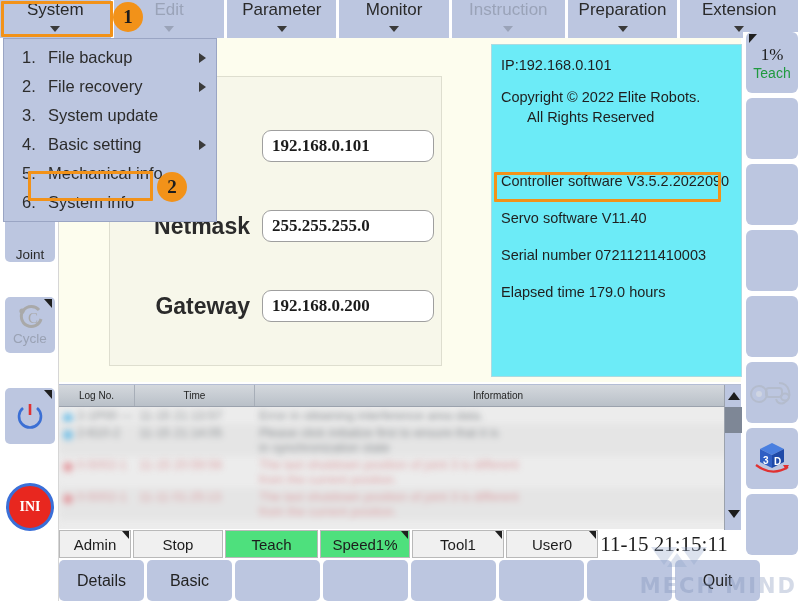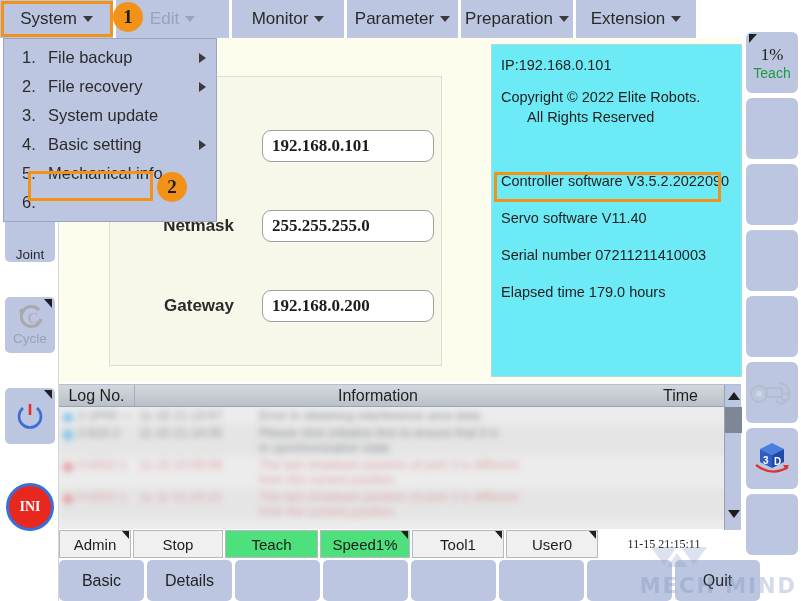--- a/index.html
+++ b/index.html
@@ -29,26 +29,27 @@
     width: 801px; height: 38px;
     background: #ffffff;
     display: flex;
     align-items: stretch;
   }
   .menu-item {
     background: #bcc6e0;
     margin-right: 3px;
     display: flex;
     align-items: center;
-    justify-content: center;
+    justify-content: flex-start;
     gap: 6px;
     font-size: 17px;
     color: #2a2a2a;
     box-sizing: border-box;
     position: relative;
+    flex-direction: column;
   }
   .menu-item.disabled { color: #9aa3b8; }
   .caret {
     width: 0; height: 0;
     border-left: 5px solid transparent;
     border-right: 5px solid transparent;
     border-top: 6px solid #3a3a3a;
     display: inline-block;
   }
   .menu-item.disabled .caret { border-top-color: #9aa3b8; }
@@ -235,23 +236,23 @@
     height: 34px;
     display: flex;
     align-items: center;
   }
   .fr-ip   { top: 52px; }
   .fr-nm   { top: 132px; }
   .fr-gw   { top: 212px; }
   .form-label {
     width: 152px;
     text-align: right;
-    padding-right: 28px;
-    box-sizing: border-box;
-    font-size: 17px;
+    padding-right: 12px;
+    box-sizing: border-box;
+    font-size: 23px;
     color: #2b2b2b;
   }
   .form-input {
     width: 172px;
     height: 32px;
     background: #ffffff;
     border: 1px solid #9f9f9f;
     border-radius: 9px;
     box-sizing: border-box;
     display: flex;
@@ -293,21 +294,21 @@
     border-top: 1px solid #b4bdd4;
   }
   .log-head {
     display: flex;
     height: 22px;
     background: linear-gradient(#d4d8dd, #b9c0c8);
     border-bottom: 1px solid #9ba2ad;
     box-sizing: border-box;
   }
   .log-th {
-    font-size: 16px;
+    font-size: 10px;
     color: #1f1f1f;
     display: flex;
     align-items: center;
     justify-content: center;
     border-right: 1px solid #a7aeb8;
     box-sizing: border-box;
   }
   .th-no   { width: 76px; }
   .th-time { width: 120px; }
   .th-info { flex: 1 1 auto; border-right: none; }
@@ -404,21 +405,21 @@
     width: 0; height: 0;
     border-left: 7px solid transparent;
     border-top: 8px solid #1f1f1f;
   }
   .sc-admin { width: 72px; }
   .sc-stop  { width: 90px; }
   .sc-teach { width: 93px; }
   .sc-speed { width: 90px; }
   .sc-tool  { width: 92px; text-align: center; }
   .sc-user  { width: 92px; }
-  .sc-time  { width: 128px; margin-right: 0; border: none; background: #ffffff; font-family: "Liberation Serif", serif; font-size: 12px; }
+  .sc-time  { width: 128px; margin-right: 0; border: none; background: #ffffff; font-family: "Liberation Serif", serif; font-size: 21px; }
 
   
   .bottombar {
     position: absolute;
     left: 59px; top: 560px;
     width: 742px; height: 41px;
     display: flex;
     align-items: stretch;
     background: #ffffff;
   }
@@ -463,26 +464,30 @@
 
   <div class="menubar">
     <div class="menu-item mi-system">
       <span>System</span>
       <span class="caret"></span>
     </div>
     <div class="menu-item mi-edit disabled">
       <span>Edit</span>
       <span class="caret"></span>
     </div>
+    <div class="menu-item mi-param">
+      <span>Parameter</span>
+      <span class="caret"></span>
+    </div>
     <div class="menu-item mi-monitor">
       <span>Monitor</span>
       <span class="caret"></span>
     </div>
-    <div class="menu-item mi-param">
-      <span>Parameter</span>
+    <div class="menu-item mi-instr disabled">
+      <span>Instruction</span>
       <span class="caret"></span>
     </div>
     <div class="menu-item mi-prep">
       <span>Preparation</span>
       <span class="caret"></span>
     </div>
     <div class="menu-item mi-ext">
       <span>Extension</span>
       <span class="caret"></span>
     </div>
@@ -595,22 +600,22 @@
       <div class="info-line">Controller software V3.5.2.2022090</div>
       <div class="info-line info-spaced">Servo software V11.40</div>
       <div class="info-line info-spaced">Serial number 07211211410003</div>
       <div class="info-line info-spaced">Elapsed time  179.0 hours</div>
     </div>
   </div>
 
   <div class="logtable">
     <div class="log-head">
       <div class="log-th th-no">Log No.</div>
+      <div class="log-th th-time">Time</div>
       <div class="log-th th-info">Information</div>
-      <div class="log-th th-time">Time</div>
     </div>
     <div class="log-body">
       <div class="log-row">
         <div class="log-dot dot-info"></div>
         <div class="log-c1">2-1P00 —</div>
         <div class="log-c2">11-15 21:13:57</div>
         <div class="log-c3">Error in obtaining interference area data.</div>
       </div>
       <div class="log-row alt">
         <div class="log-dot dot-info"></div>
@@ -668,24 +673,24 @@
       <span>User0</span>
       <span class="corner"></span>
     </div>
     <div class="status-cell sc-time">
       <span>11-15 21:15:11</span>
     </div>
   </div>
 
   <div class="bottombar">
     <div class="bottom-btn">
+        <span>Details</span>
+      </div>
+    <div class="bottom-btn">
         <span>Basic</span>
-      </div>
-    <div class="bottom-btn">
-        <span>Details</span>
       </div>
     <div class="bottom-btn">
         <span></span>
       </div>
     <div class="bottom-btn">
         <span></span>
       </div>
     <div class="bottom-btn">
         <span></span>
       </div>
@@ -726,20 +731,21 @@
       <span class="dd-num">4.</span>
       <span class="dd-label">Basic setting</span>
       <span class="dd-arrow"></span>
     </div>
     <div class="dd-item">
       <span class="dd-num">5.</span>
       <span class="dd-label">Mechanical info</span>
     </div>
     <div class="dd-item">
       <span class="dd-num">6.</span>
+      <span class="dd-label">System info</span>
     </div>
   </div>
 
   <div class="hl-box hl-system"></div>
   <div class="hl-box hl-sysinfo"></div>
   <div class="hl-box hl-ctrlsw"></div>
   <div class="badge badge-1">1</div>
   <div class="badge badge-2">2</div>
 
 </div>

